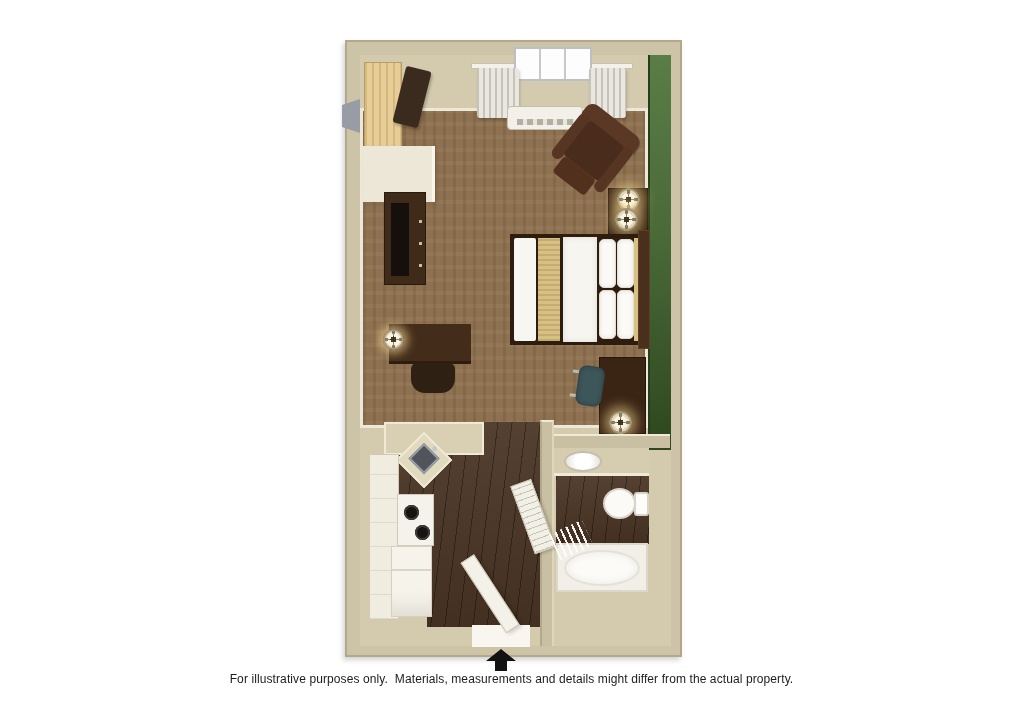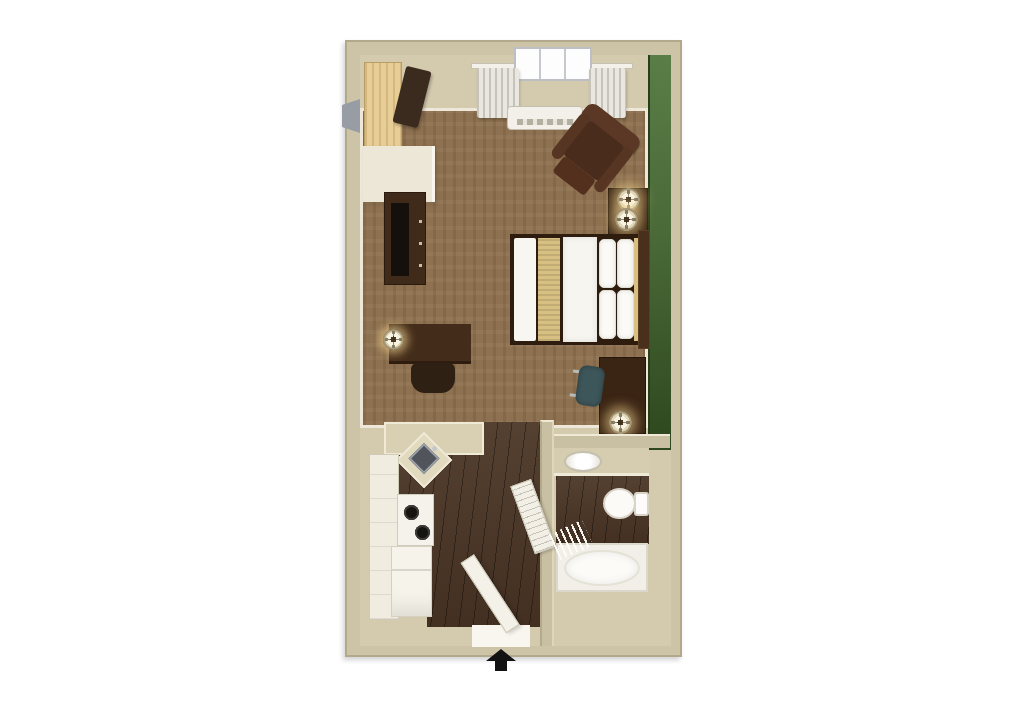--- a/index.html
+++ b/index.html
@@ -255,13 +255,14 @@
     </div>
     <div class="abs toilet-bowl"></div>
     <div class="abs toilet-tank"></div>
     <div class="abs tub">
       <div class="tub-inner"></div>
     </div>
     <div class="abs shower-curtain"></div>
   </div>
 
   <div class="abs north-arrow"></div>
+  <div class="abs disclaimer">For illustrative purposes only.  Materials, measurements and details might differ from the actual property.</div>
 </div>
 
 </body></html>

